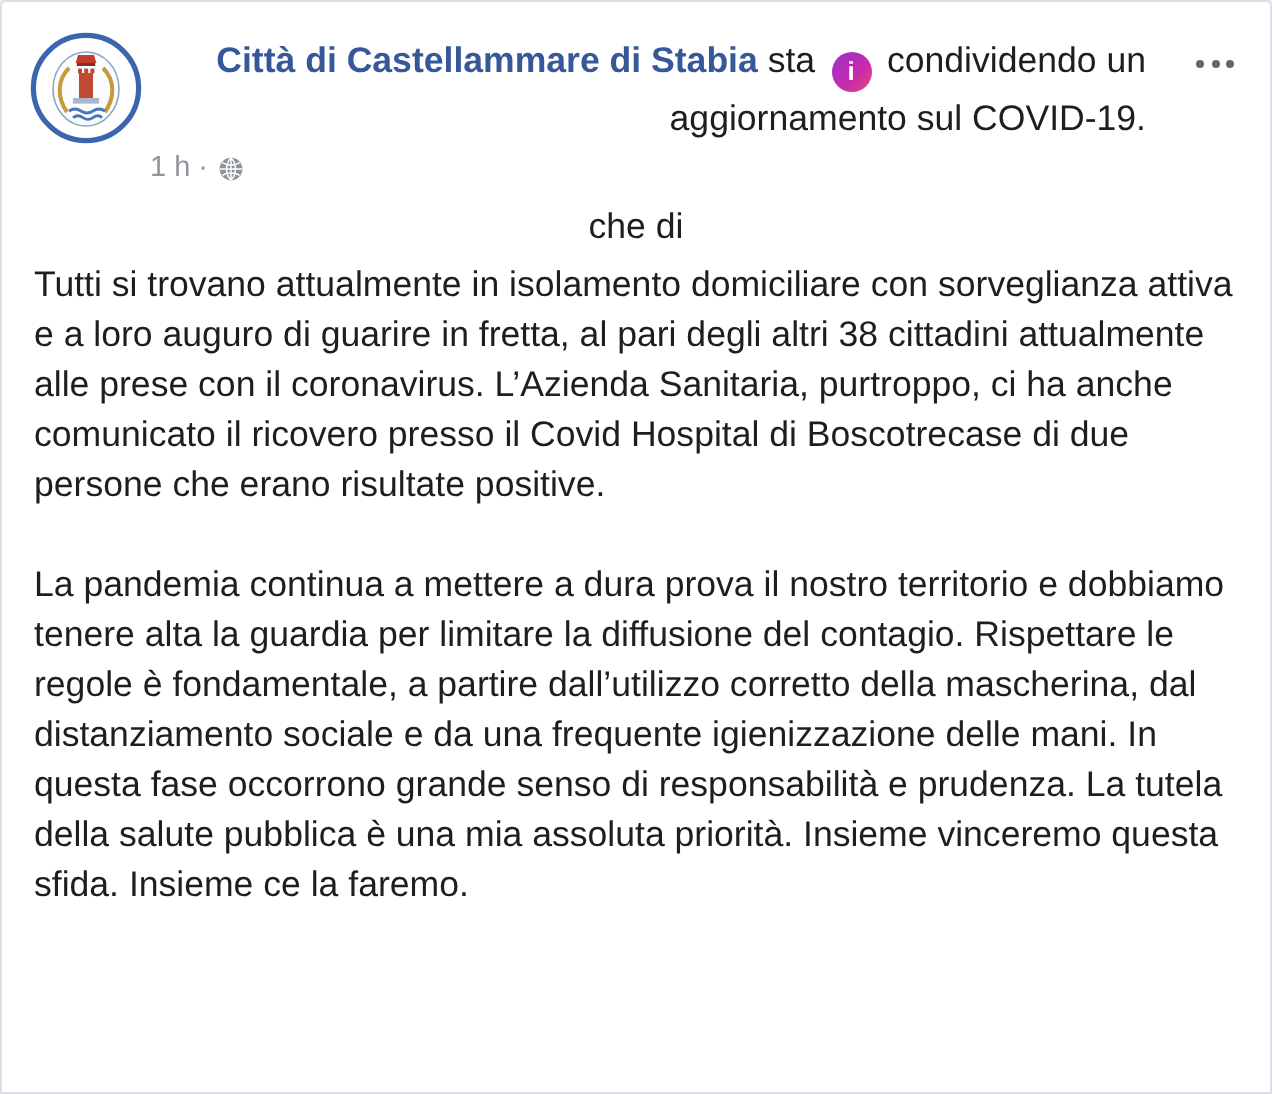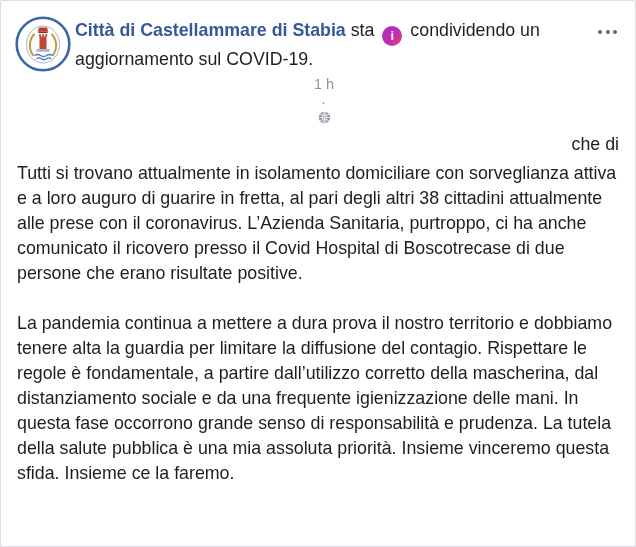--- a/index.html
+++ b/index.html
@@ -15,53 +15,53 @@
     border: 1px solid #dddfe2;
     border-radius: 3px 3px 0 0;
     position: relative;
     overflow: hidden;
   }
   
   .header { display: flex; align-items: flex-start; padding: 15px 16px 0 14px; }
   .avatar {
     flex: 0 0 56px; width: 56px; height: 56px; cursor: pointer;
   }
-  .header-main { margin-left: 4px; flex: 1; min-width: 0; padding-right: 46px; }
+  .header-main { margin-left: 4px; flex: 1; min-width: 0; padding-right: 46px; text-align: right; }
   .header-text {
     font-size: 17.8px; line-height: 26px; color: #1c1e21;
     margin-top: 1px;
   }
   .page-name {
     color: #365899; font-weight: bold; text-decoration: none; cursor: pointer;
   }
   .covid-badge {
     display: inline-flex; align-items: center; justify-content: center;
     width: 20px; height: 20px; border-radius: 50%;
     background: linear-gradient(135deg, #9c30c9 0%, #c32bb0 55%, #e8427a 100%);
     color: #fff; font-size: 13px; font-weight: bold; font-style: normal;
     vertical-align: -4px; margin: 0 3px; cursor: pointer;
   }
   .meta-row {
     margin-top: 3px; display: flex; align-items: center;
-    font-size: 14.5px; color: #90949c; line-height: 18px; flex-direction: column;
+    font-size: 14.5px; color: #90949c; line-height: 18px;
   }
   .meta-row .ts { cursor: pointer; }
   .meta-row .sep { margin: 0 5px 0 4px; }
   .menu-btn {
     position: absolute; top: 24px; right: 16px;
     display: flex; gap: 3.5px; padding: 5px 2px; cursor: pointer;
   }
   .menu-btn b { width: 4px; height: 4px; border-radius: 50%; background: #616770; }
   
   .post-body {
     padding: 8px 16px 0 16px;
     font-size: 17.8px; line-height: 25px; color: #1c1e21;
   }
   .post-body p { margin: 0; }
-  .redacted-line { text-align: right; min-height: 25px; }
+  .redacted-line { text-align: center; min-height: 25px; }
   .gap-sm { margin-top: 4px !important; }
   .gap-lg { margin-top: 25px !important; }
 </style>
 </head>
 <body>
 
 <div class="card">
 
   <div class="header">
 

